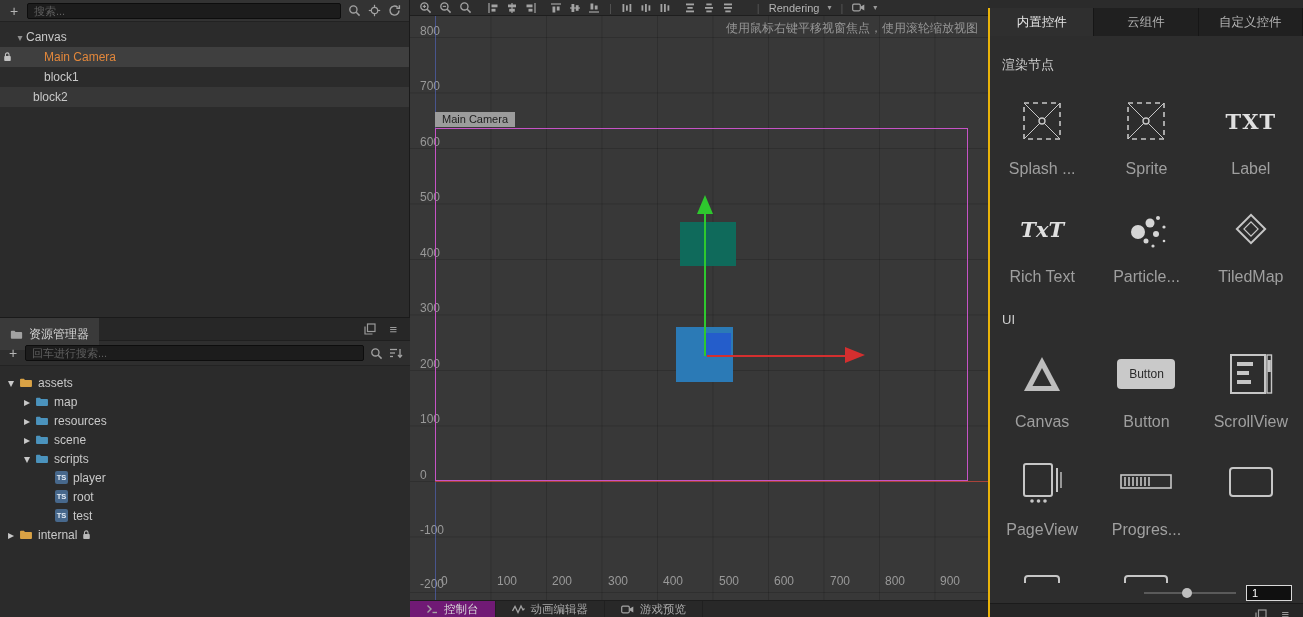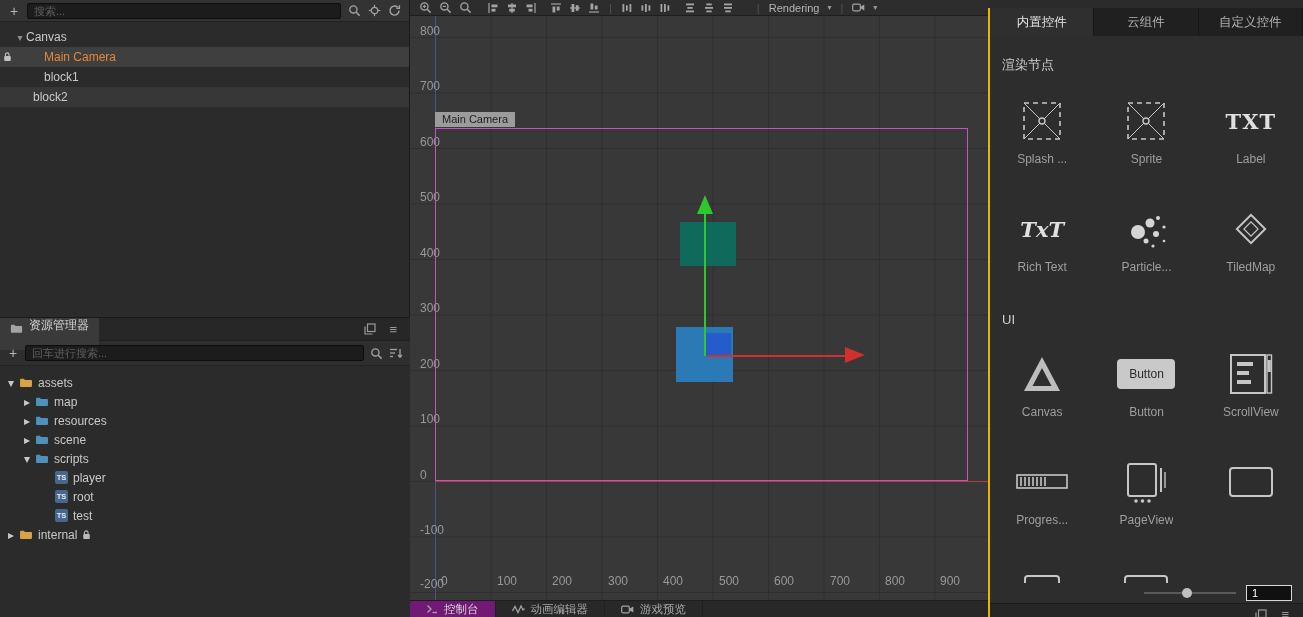--- a/index.html
+++ b/index.html
@@ -19,21 +19,21 @@
   .tree-row{height:20px;display:flex;align-items:center;font-size:12px;color:#c9c9c9;position:relative;cursor:default}
   .tree-row .tw{width:12px;text-align:center;color:#8f8f8f;font-size:10px}
   .tree-row.selected{background:#3f3f3f}
   .tree-row.selected .lbl{color:#e2873b}
   .tree-row.hovered{background:#373737}
   .row-lock{position:absolute;left:3px;top:4px;color:#c2c2c2}
 
   
   .assets-panel{position:absolute;top:317px;left:0;width:410px;bottom:0;background:#2b2b2b;border-top:1px solid #1a1a1a}
   .assets-header{height:23px;background:#272727;display:flex;align-items:stretch;border-bottom:1px solid #1f1f1f}
-  .assets-tab{background:#3a3a3a;display:flex;align-items:flex-end;gap:6px;padding:16px 10px;font-size:12px;color:#d6d6d6}
+  .assets-tab{background:#3a3a3a;display:flex;align-items:center;gap:6px;padding:16px 10px;font-size:12px;color:#d6d6d6}
   .assets-hicons{margin-left:auto;display:flex;align-items:center;gap:13px;padding-right:13px;color:#9a9a9a}
   .assets-toolbar{height:25px;background:#2e2e2e;display:flex;align-items:center;gap:6px;padding:0 7px;border-bottom:1px solid #232323}
   .assets-tree{padding-top:7px}
   .a-row{height:19px;display:flex;align-items:center;gap:5px;font-size:12px;color:#c9c9c9}
   .folder{color:#d9a245}
   .folder.blue{color:#4b93bd}
   .ts-badge{width:13px;height:13px;background:#47688c;border-radius:2px;color:#e4edf7;font-size:7.5px;font-weight:bold;display:flex;align-items:center;justify-content:center}
   .menu-glyph{font-size:13px;color:#9a9a9a}
 
   
@@ -70,21 +70,21 @@
   .right-col{position:absolute;left:988px;top:8px;width:315px;height:617px;background:#2d2d2d;border-left:2px solid #eab308}
   .rp-tabs{height:28px;display:flex;background:#202020}
   .rp-tab{flex:1;display:flex;align-items:center;justify-content:center;font-size:12.5px;color:#b3b3b3;border-right:1px solid #161616;cursor:pointer}
   .rp-tab.active{background:#2f2f2f;color:#e5e5e5}
   .rp-content{position:absolute;top:28px;left:0;right:0;height:547px;overflow:hidden}
   .section-title{margin:20px 0 6px 12px;font-size:13px;color:#d0d0d0}
   .section-title.mt16{margin-top:16px}
   .widget-grid{display:grid;grid-template-columns:repeat(3,1fr);margin-top:6px}
   .widget-item{height:108px;padding-top:10px;display:flex;flex-direction:column;align-items:center;cursor:grab}
   .widget-icon-box{height:62px;display:flex;align-items:center;justify-content:center;color:#c6c6c6}
-  .widget-label{font-size:12px;color:#9f9f9f;max-width:88px;white-space:nowrap;overflow:hidden;text-overflow:ellipsis}
+  .widget-label{margin-top:8px;font-size:16px;color:#9f9f9f;max-width:88px;white-space:nowrap;overflow:hidden;text-overflow:ellipsis}
   .txt-icon{font-family:"DejaVu Serif","Liberation Serif",serif;font-weight:bold;font-size:21px;color:#e0e0e0;letter-spacing:1px}
   .rtxt-icon{font-family:"DejaVu Serif","Liberation Serif",serif;font-weight:bold;font-style:italic;font-size:21px;color:#e0e0e0}
   .button-icon{width:58px;height:30px;background:#c9c9c9;border-radius:4px;color:#2b2b2b;font-size:12px;display:flex;align-items:center;justify-content:center}
   .partial-rect{width:44px;height:30px;border:2px solid #c6c6c6;border-radius:4px}
   .partial-rect.narrow{width:36px}
 
   .rp-slider-row{position:absolute;top:575px;left:0;right:0;height:20px;background:#2d2d2d;display:flex;align-items:center;justify-content:flex-end;gap:10px;padding:0 11px}
   .slider-track{position:relative;width:92px;height:2px;background:#5a5a5a}
   .slider-knob{position:absolute;left:38px;top:-4px;width:10px;height:10px;border-radius:50%;background:#bfbfbf;cursor:pointer}
   .zoom-input{width:46px;height:16px;background:#101010;border:1px solid #d8d8d8;color:#fff;font-size:11px;padding:0 5px;outline:none}
@@ -401,20 +401,21 @@
           <svg width="13" height="11" viewBox="0 0 13 11" stroke="currentColor">
               <rect x="0.7" y="2.2" width="7.6" height="6.6" rx="1.2" fill="none" stroke-width="1.2"></rect>
               <path d="M8.8 4.6l3.5-2v5.8l-3.5-2z" fill="currentColor" stroke="none"></path>
             </svg>
         </span>
         <span class="caret">▾</span>
       </span>
     </div>
 
     <div class="viewport">
+      <div class="hint">使用鼠标右键平移视窗焦点，使用滚轮缩放视图</div>
 
       <span class="ytick" style="top:8px">800</span>
       <span class="ytick" style="top:63px">700</span>
       <span class="ytick" style="top:119px">600</span>
       <span class="ytick" style="top:174px">500</span>
       <span class="ytick" style="top:230px">400</span>
       <span class="ytick" style="top:285px">300</span>
       <span class="ytick" style="top:341px">200</span>
       <span class="ytick" style="top:396px">100</span>
       <span class="ytick" style="top:452px">0</span>
@@ -579,46 +580,46 @@
                 <rect x="38.6" y="8" width="3.2" height="12" fill="currentColor" stroke="none"></rect>
                 <rect x="8" y="10" width="16" height="4" fill="currentColor" stroke="none"></rect>
                 <rect x="8" y="19" width="12" height="4" fill="currentColor" stroke="none"></rect>
                 <rect x="8" y="28" width="14" height="4" fill="currentColor" stroke="none"></rect>
               </svg>
           </div>
           <div class="widget-label">ScrollView</div>
         </div>
         <div class="widget-item">
           <div class="widget-icon-box">
+            <svg width="44" height="44" viewBox="0 0 44 44" stroke="currentColor" fill="none">
+                <rect x="4" y="4" width="28" height="32" rx="2" stroke-width="2"></rect>
+                <path d="M37 8v24" stroke-width="2"></path>
+                <path d="M41 12v16" stroke-width="1.4"></path>
+                <circle cx="12" cy="41" r="1.8" fill="currentColor" stroke="none"></circle>
+                <circle cx="18.5" cy="41" r="1.8" fill="currentColor" stroke="none"></circle>
+                <circle cx="25" cy="41" r="1.8" fill="currentColor" stroke="none"></circle>
+              </svg>
+          </div>
+          <div class="widget-label">PageView</div>
+        </div>
+        <div class="widget-item">
+          <div class="widget-icon-box">
             <svg width="52" height="18" viewBox="0 0 52 18" stroke="currentColor">
                 <rect x="1" y="2" width="50" height="13" fill="none" stroke-width="1.6"></rect>
                 <line x1="5" y1="4" x2="5" y2="13" stroke-width="1.6"></line>
                 <line x1="9" y1="4" x2="9" y2="13" stroke-width="1.6"></line>
                 <line x1="13" y1="4" x2="13" y2="13" stroke-width="1.6"></line>
                 <line x1="17" y1="4" x2="17" y2="13" stroke-width="1.6"></line>
                 <line x1="21" y1="4" x2="21" y2="13" stroke-width="1.6"></line>
                 <line x1="25" y1="4" x2="25" y2="13" stroke-width="1.6"></line>
                 <line x1="29" y1="4" x2="29" y2="13" stroke-width="1.6"></line>
               </svg>
           </div>
           <div class="widget-label">Progres...</div>
         </div>
-        <div class="widget-item">
-          <div class="widget-icon-box">
-            <svg width="44" height="44" viewBox="0 0 44 44" stroke="currentColor" fill="none">
-                <rect x="4" y="4" width="28" height="32" rx="2" stroke-width="2"></rect>
-                <path d="M37 8v24" stroke-width="2"></path>
-                <path d="M41 12v16" stroke-width="1.4"></path>
-                <circle cx="12" cy="41" r="1.8" fill="currentColor" stroke="none"></circle>
-                <circle cx="18.5" cy="41" r="1.8" fill="currentColor" stroke="none"></circle>
-                <circle cx="25" cy="41" r="1.8" fill="currentColor" stroke="none"></circle>
-              </svg>
-          </div>
-          <div class="widget-label">PageView</div>
-        </div>
 
         <div class="widget-item">
           <div class="widget-icon-box">
               <div class="partial-rect"></div>
             </div>
         </div>
         <div class="widget-item">
           <div class="widget-icon-box">
               <div class="partial-rect narrow"></div>
             </div>

